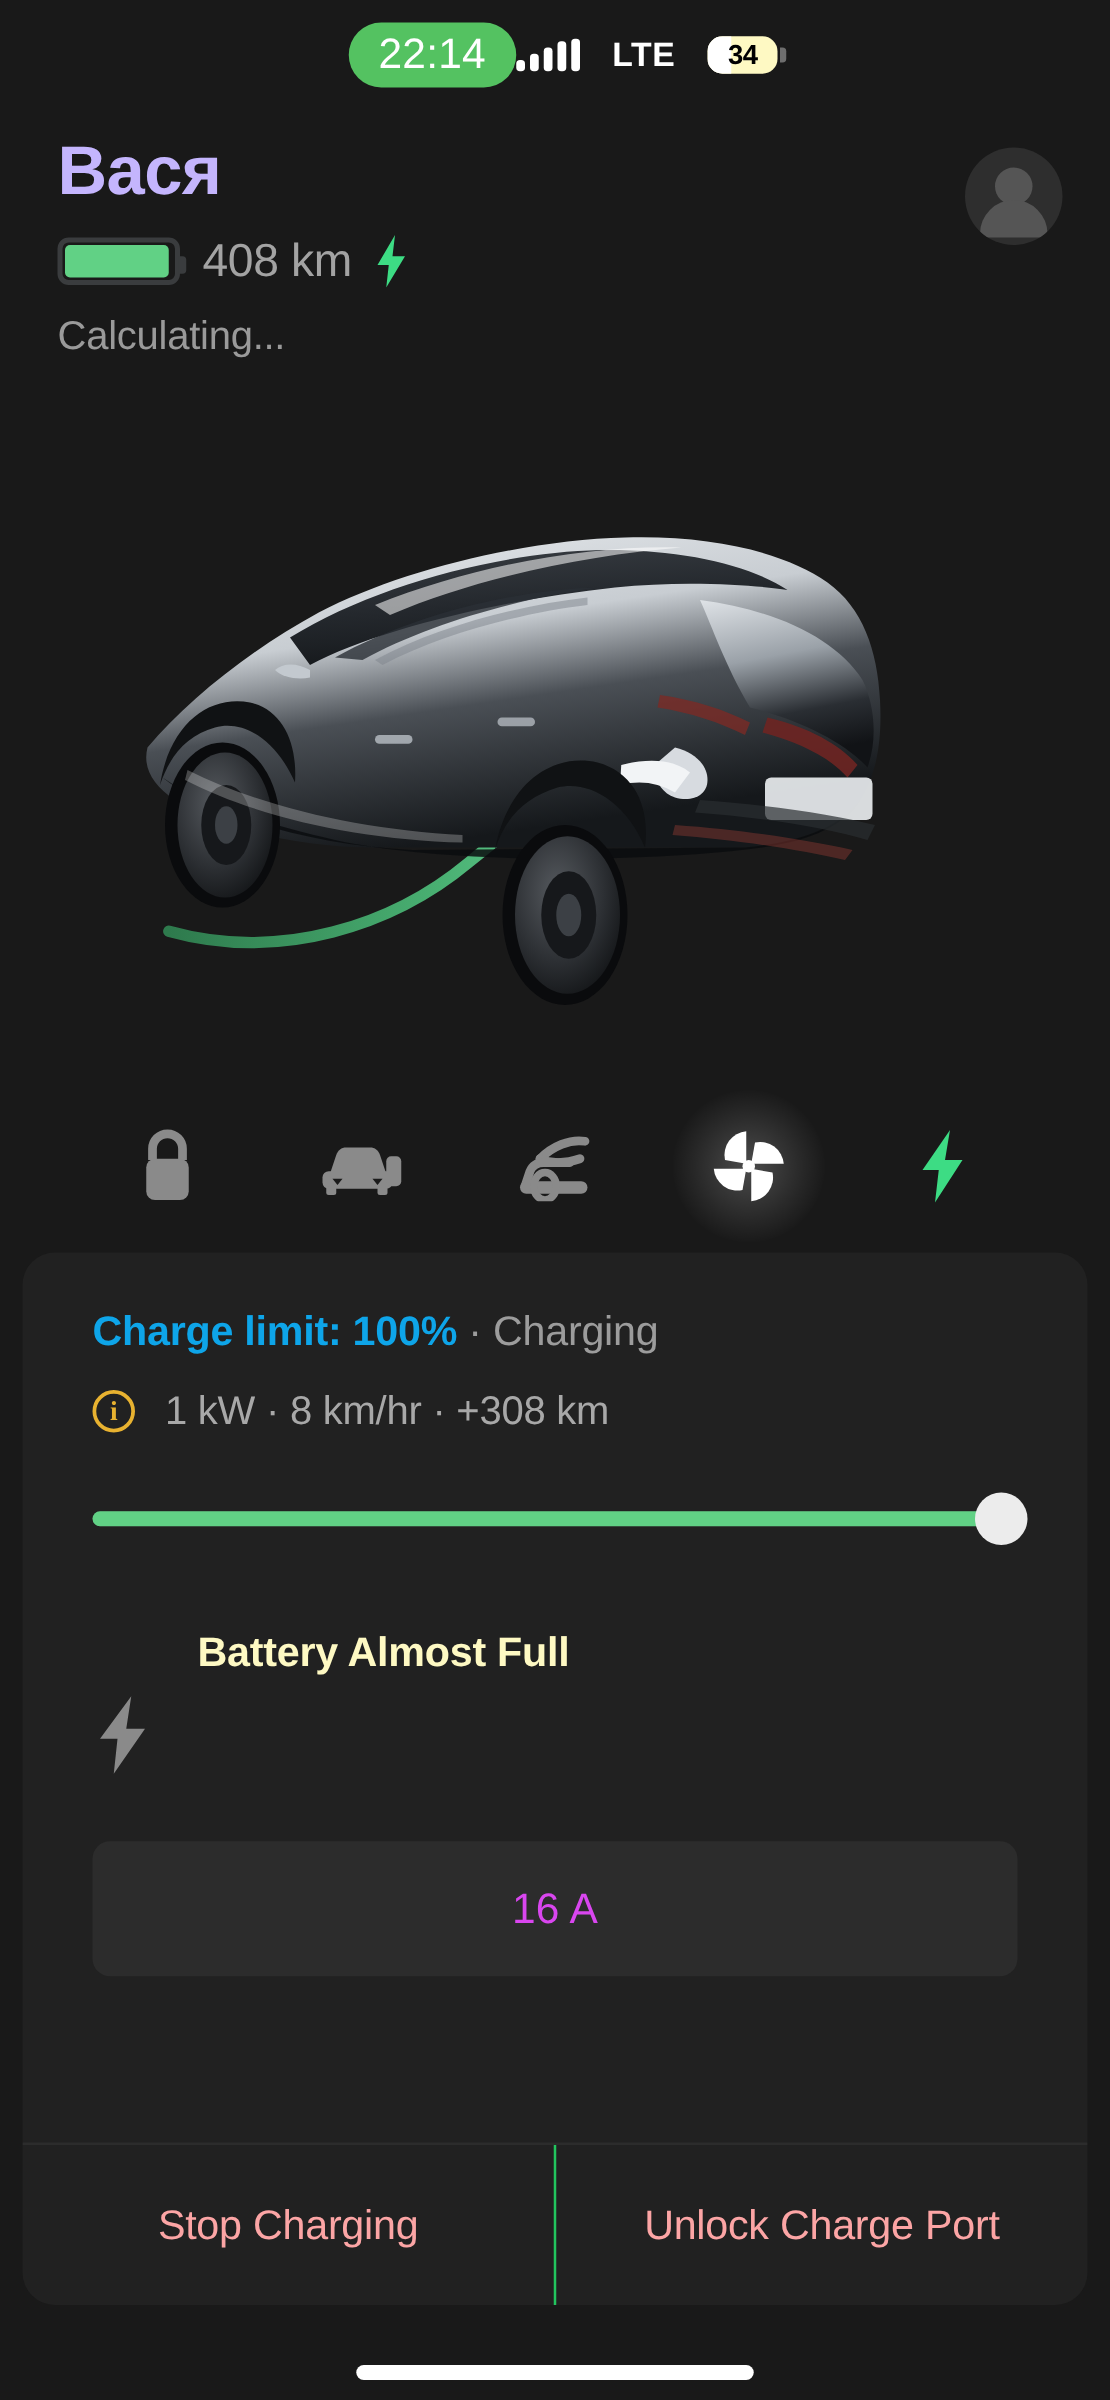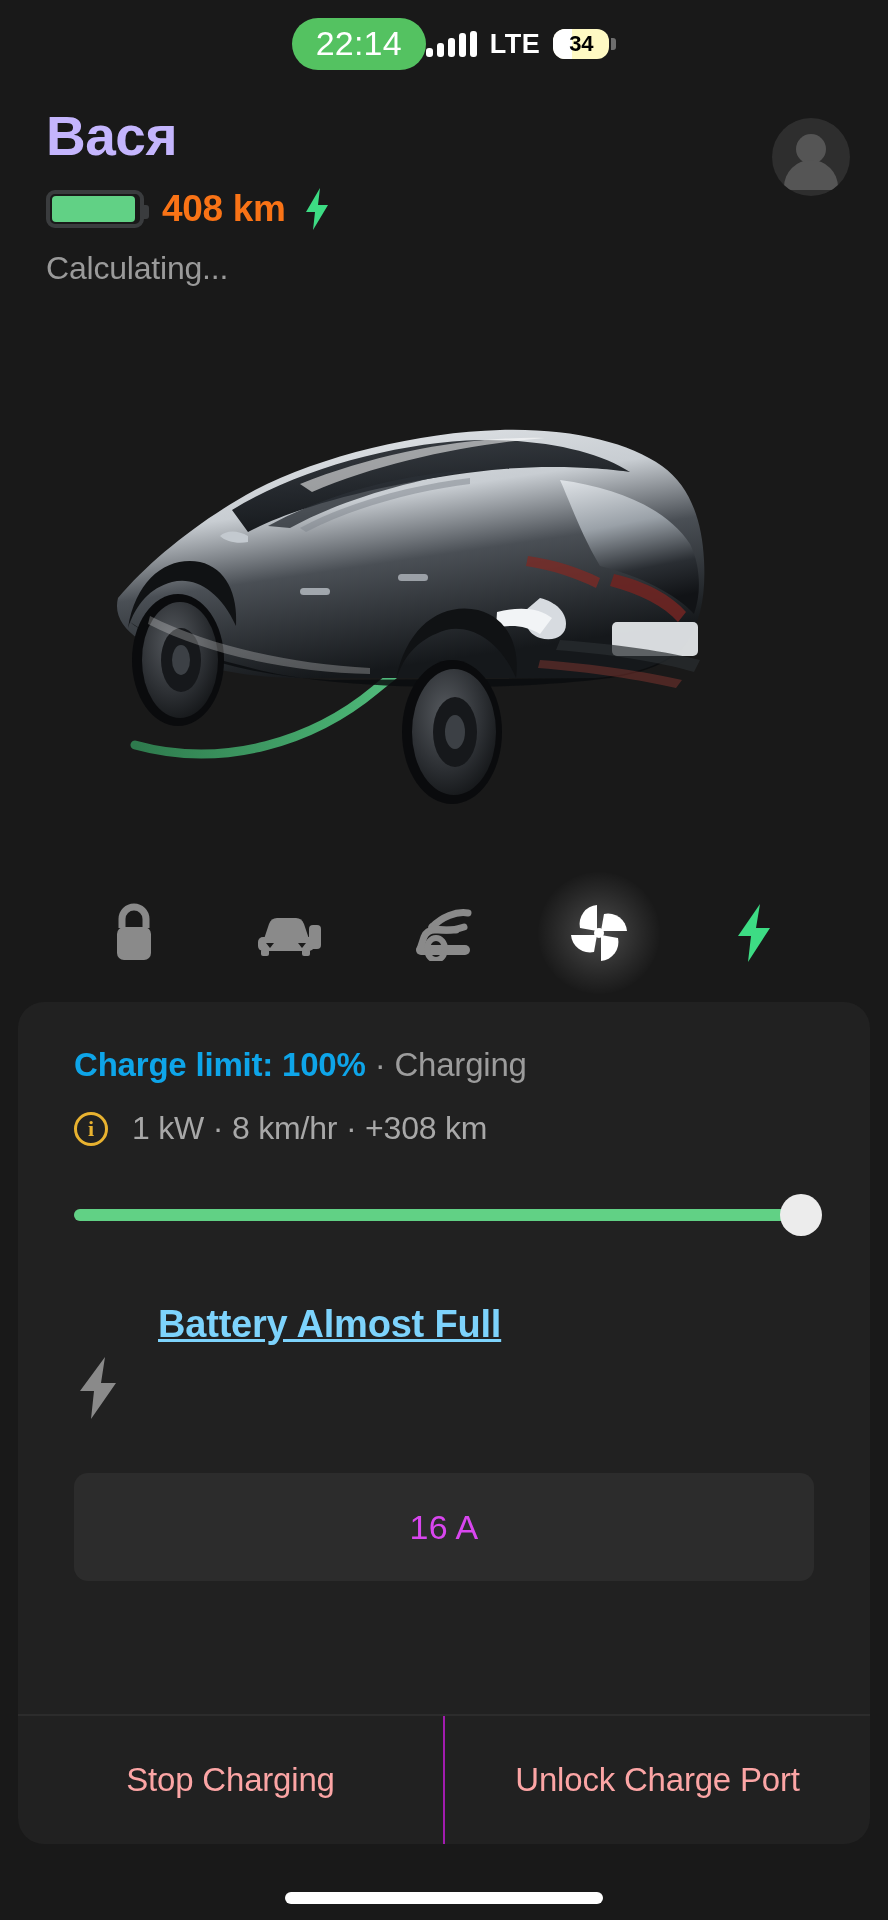--- a/index.html
+++ b/index.html
@@ -28,21 +28,21 @@
     background: #54c261;
     color: #ffffff;
     font-size: 34px;
     font-weight: 500;
     letter-spacing: 0.2px;
     padding: 8px 24px 10px;
     border-radius: 26px;
     line-height: 1;
   }
   .status-right {
-    display: flex; align-items: center; gap: 13px;
+    display: flex; align-items: center; gap: 26px;
   }
   .sig { display: flex; align-items: flex-end; gap: 4px; height: 26px; }
   .sig i { display: block; width: 7px; background: #ffffff; border-radius: 3px; }
   .sig i:nth-child(1){ height: 9px; }
   .sig i:nth-child(2){ height: 14px; }
   .sig i:nth-child(3){ height: 19px; }
   .sig i:nth-child(4){ height: 24px; }
   .sig i:nth-child(5){ height: 26px; }
   .lte {
     color:#fff; font-size: 27px; font-weight: 600; letter-spacing: 0.5px;
@@ -102,21 +102,21 @@
     border-radius: 4px;
   }
   .bat-shell::after {
     content:''; position:absolute;
     right: -9px; top: 11px;
     width: 6px; height: 14px;
     background: #3a3c3e;
     border-radius: 0 3px 3px 0;
   }
   .range-txt {
-    color: #f97316; font-size: 37px; font-weight: 700; letter-spacing: -0.3px;
+    color: #a3a3a3; font-size: 37px; font-weight: 400; letter-spacing: -0.3px;
   }
   .bolt-green { width: 26px; height: 42px; }
   .subtext {
     color: #9a9a9a;
     font-size: 32px;
     margin-top: 20px;
     letter-spacing: -0.2px;
   }
   .avatar {
     position: absolute; right: 38px; top: 10px;
@@ -215,23 +215,22 @@
     border-radius: 50%;
   }
 
   .msg {
     display: flex; align-items: flex-start; gap: 36px;
     margin-top: 66px;
     padding-right: 10px;
   }
   .msg-icon { flex: 0 0 auto; margin-top: 52px; }
   .msg-title {
-    color: #7dd3fc; font-size: 38px; font-weight: 700;
+    color: #fef9c3; font-size: 33px; font-weight: 700;
     letter-spacing: -0.2px;
-    text-decoration: underline;
   }
   .msg-body {
     color: #a0a0a0; font-size: 32px; line-height: 1.42;
     margin-top: 10px; letter-spacing: -0.2px;
   }
 
   .amp-box {
     margin: 52px 56px 0;
     height: 108px;
     background: #2c2c2c;
@@ -248,21 +247,21 @@
     display: flex;
     border-top: 2px solid #2c2c2c;
   }
   .card-actions .act {
     flex: 1;
     display: flex; align-items: center; justify-content: center;
     color: #fca5a5;
     font-size: 33px;
     letter-spacing: -0.2px;
   }
-  .card-actions .act + .act { border-left: 2px solid #a21caf; }
+  .card-actions .act + .act { border-left: 2px solid #22c55e; }
 
   .home-indicator {
     position: absolute; bottom: 16px; left: 50%;
     transform: translateX(-50%);
     width: 318px; height: 12px;
     background: #ffffff;
     border-radius: 6px;
   }
 </style>
 </head>

